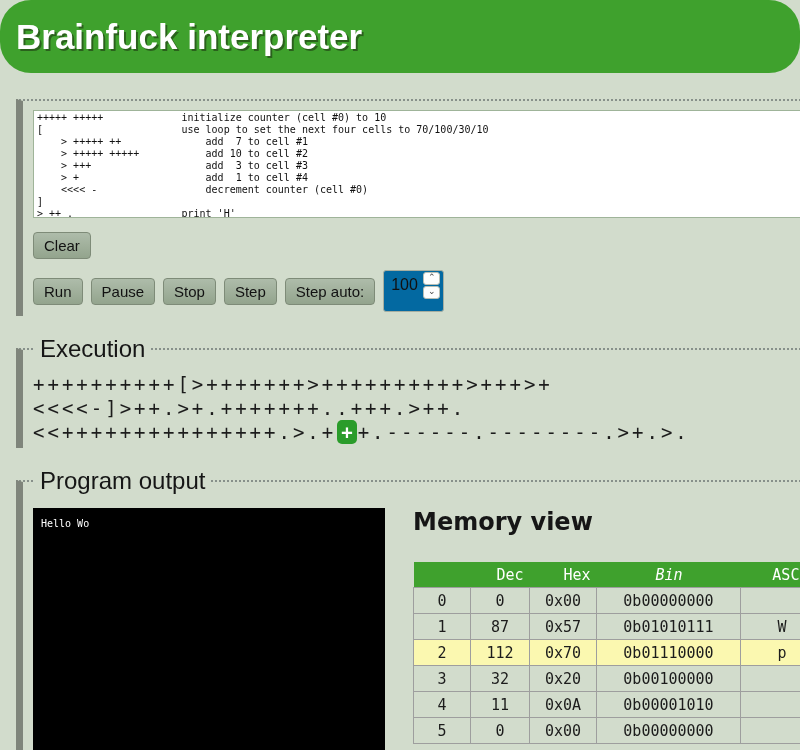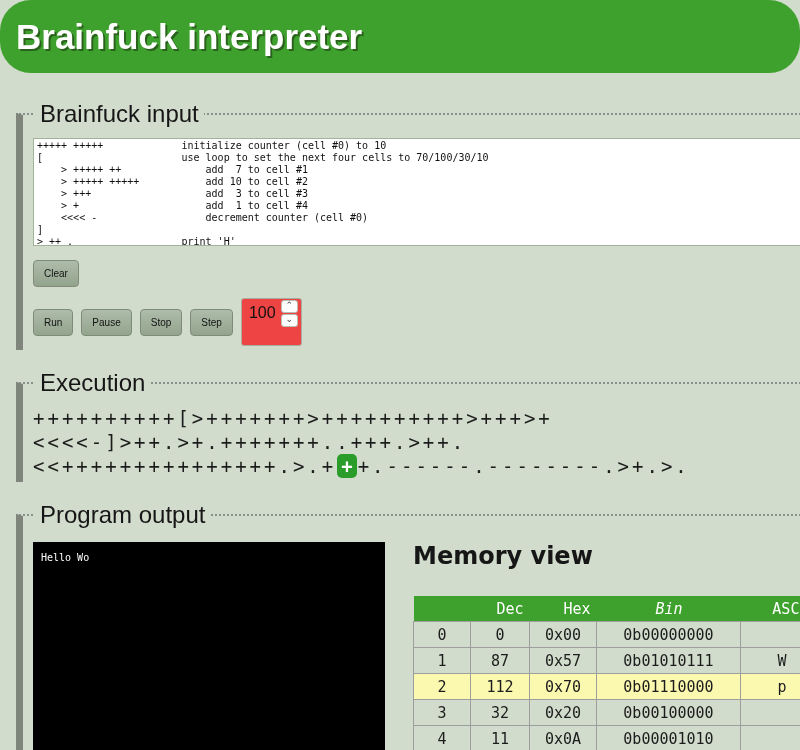--- a/index.html
+++ b/index.html
@@ -58,37 +58,37 @@
     color: #111111;
     resize: none;
     overflow: hidden;
     white-space: pre;
   }
   .btn-row { display: flex; gap: 8px; align-items: center; }
   .btn-row.clear-row { margin-top: 14px; }
   .btn-row.controls-row { margin-top: 11px; }
   button.ui-btn {
     font-family: "Liberation Sans", sans-serif;
-    font-size: 10px;
+    font-size: 15px;
     color: #121212;
     background: linear-gradient(#aebcaa, #93a48d);
     border: 1px solid #7e8b78;
     border-radius: 4px;
     padding: 5px 10px;
     line-height: 15px;
     cursor: pointer;
   }
   .spin-input {
     display: inline-flex;
     align-items: center;
-    background: #ef4444;
+    background: #0369a1;
     border: 1px solid #a6aea0;
     border-radius: 3px;
     height: 28px;
-    padding: 0 3px 18px 7px;
+    padding: 0 3px 12px 7px;
   }
   .spin-value {
     font-family: "Liberation Sans", sans-serif;
     font-size: 16px;
     color: #111;
     min-width: 28px;
   }
   .spin-btns { display: flex; flex-direction: column; gap: 1px; margin-left: 4px; }
   .spin-btn {
     width: 15px; height: 11px;
@@ -173,21 +173,20 @@
   .col-ascii { width: 71px; }
 </style>
 </head>
 <body>
 
 <h1 class="app-header">Brainfuck interpreter</h1>
 
 <div class="content">
 
   <fieldset class="section">
-    <legend class="section-legend">Brainfuck input</legend>
     <textarea class="bf-input" spellcheck="false" style="">+++++ +++++             initialize counter (cell #0) to 10
 [                       use loop to set the next four cells to 70/100/30/10
     &gt; +++++ ++              add  7 to cell #1
     &gt; +++++ +++++           add 10 to cell #2
     &gt; +++                   add  3 to cell #3
     &gt; +                     add  1 to cell #4
     &lt;&lt;&lt;&lt; -                  decrement counter (cell #0)
 ]
 &gt; ++ .                  print 'H'
 &gt; + .                   print 'e'
@@ -202,20 +201,21 @@
 ----- --- .             print 'd'
 &gt; + .                   print '!'</textarea>
     <div class="btn-row clear-row">
       <button class="ui-btn">Clear</button>
     </div>
     <div class="btn-row controls-row">
       <button class="ui-btn">Run</button>
       <button class="ui-btn">Pause</button>
       <button class="ui-btn">Stop</button>
       <button class="ui-btn">Step</button>
+      <button class="ui-btn">Step auto:</button>
       <div class="spin-input">
         <span class="spin-value">100</span>
         <div class="spin-btns">
           <div class="spin-btn">⌃</div>
           <div class="spin-btn">⌄</div>
         </div>
       </div>
     </div>
   </fieldset>
 

